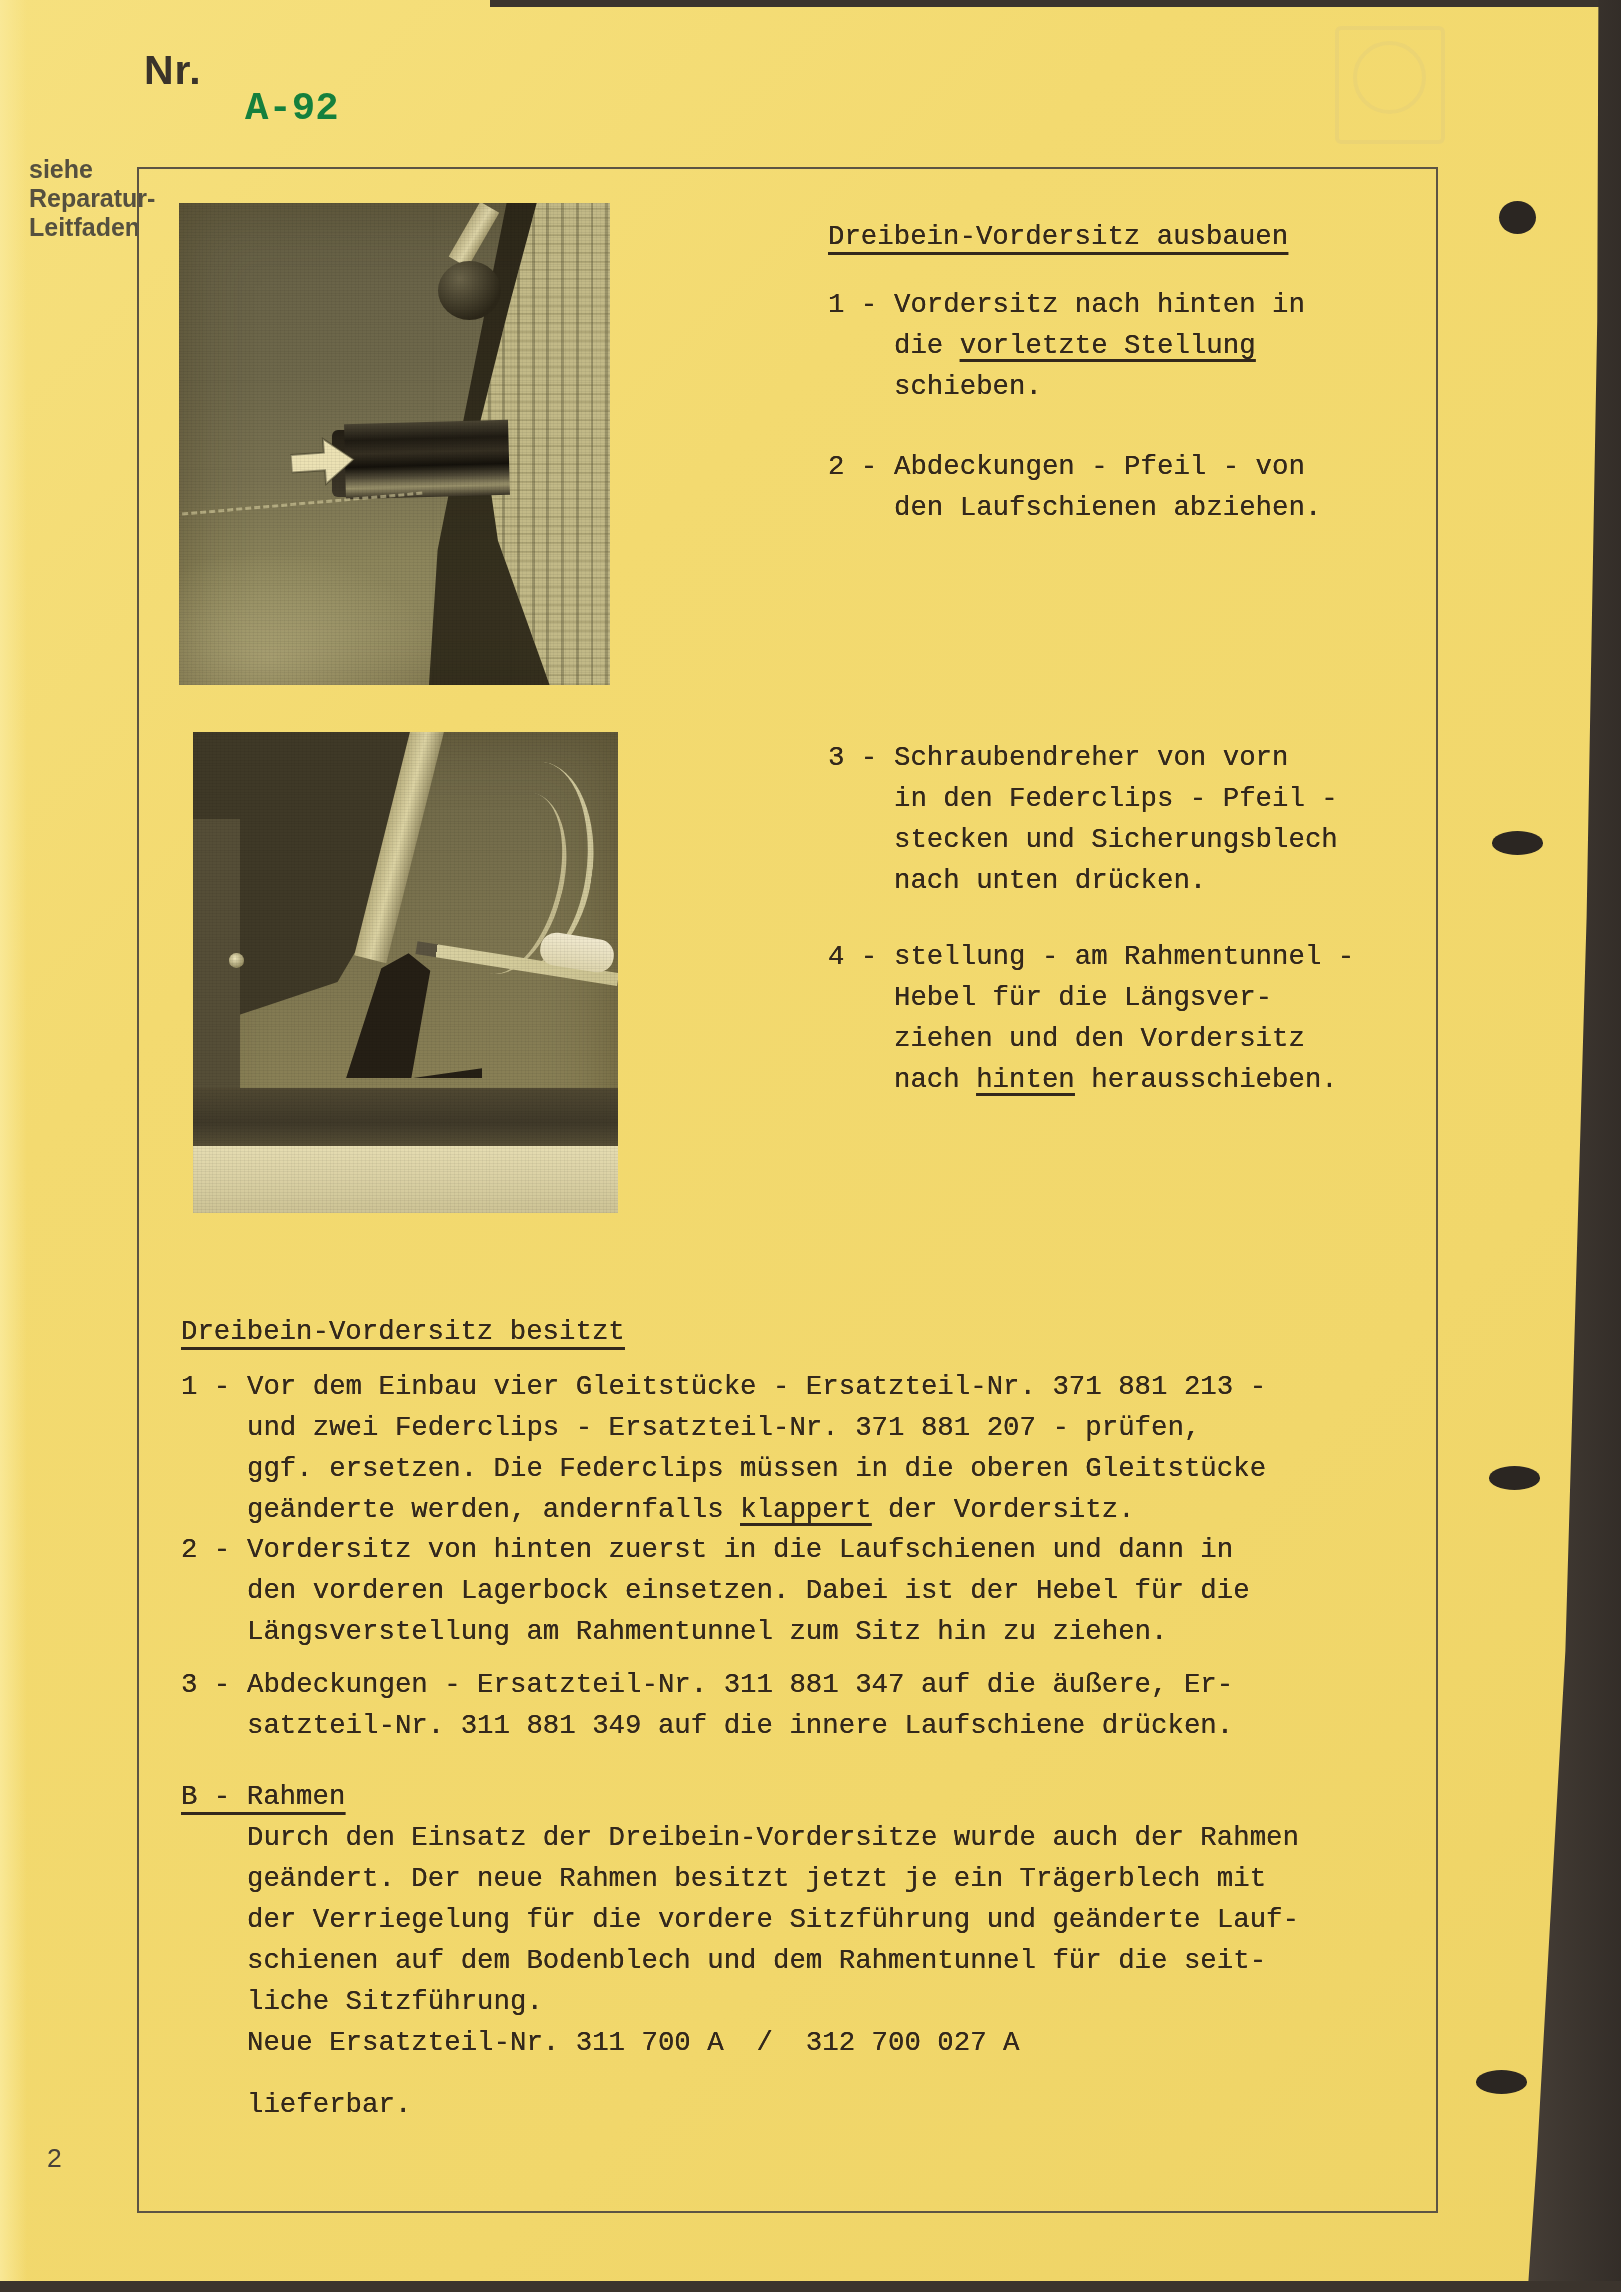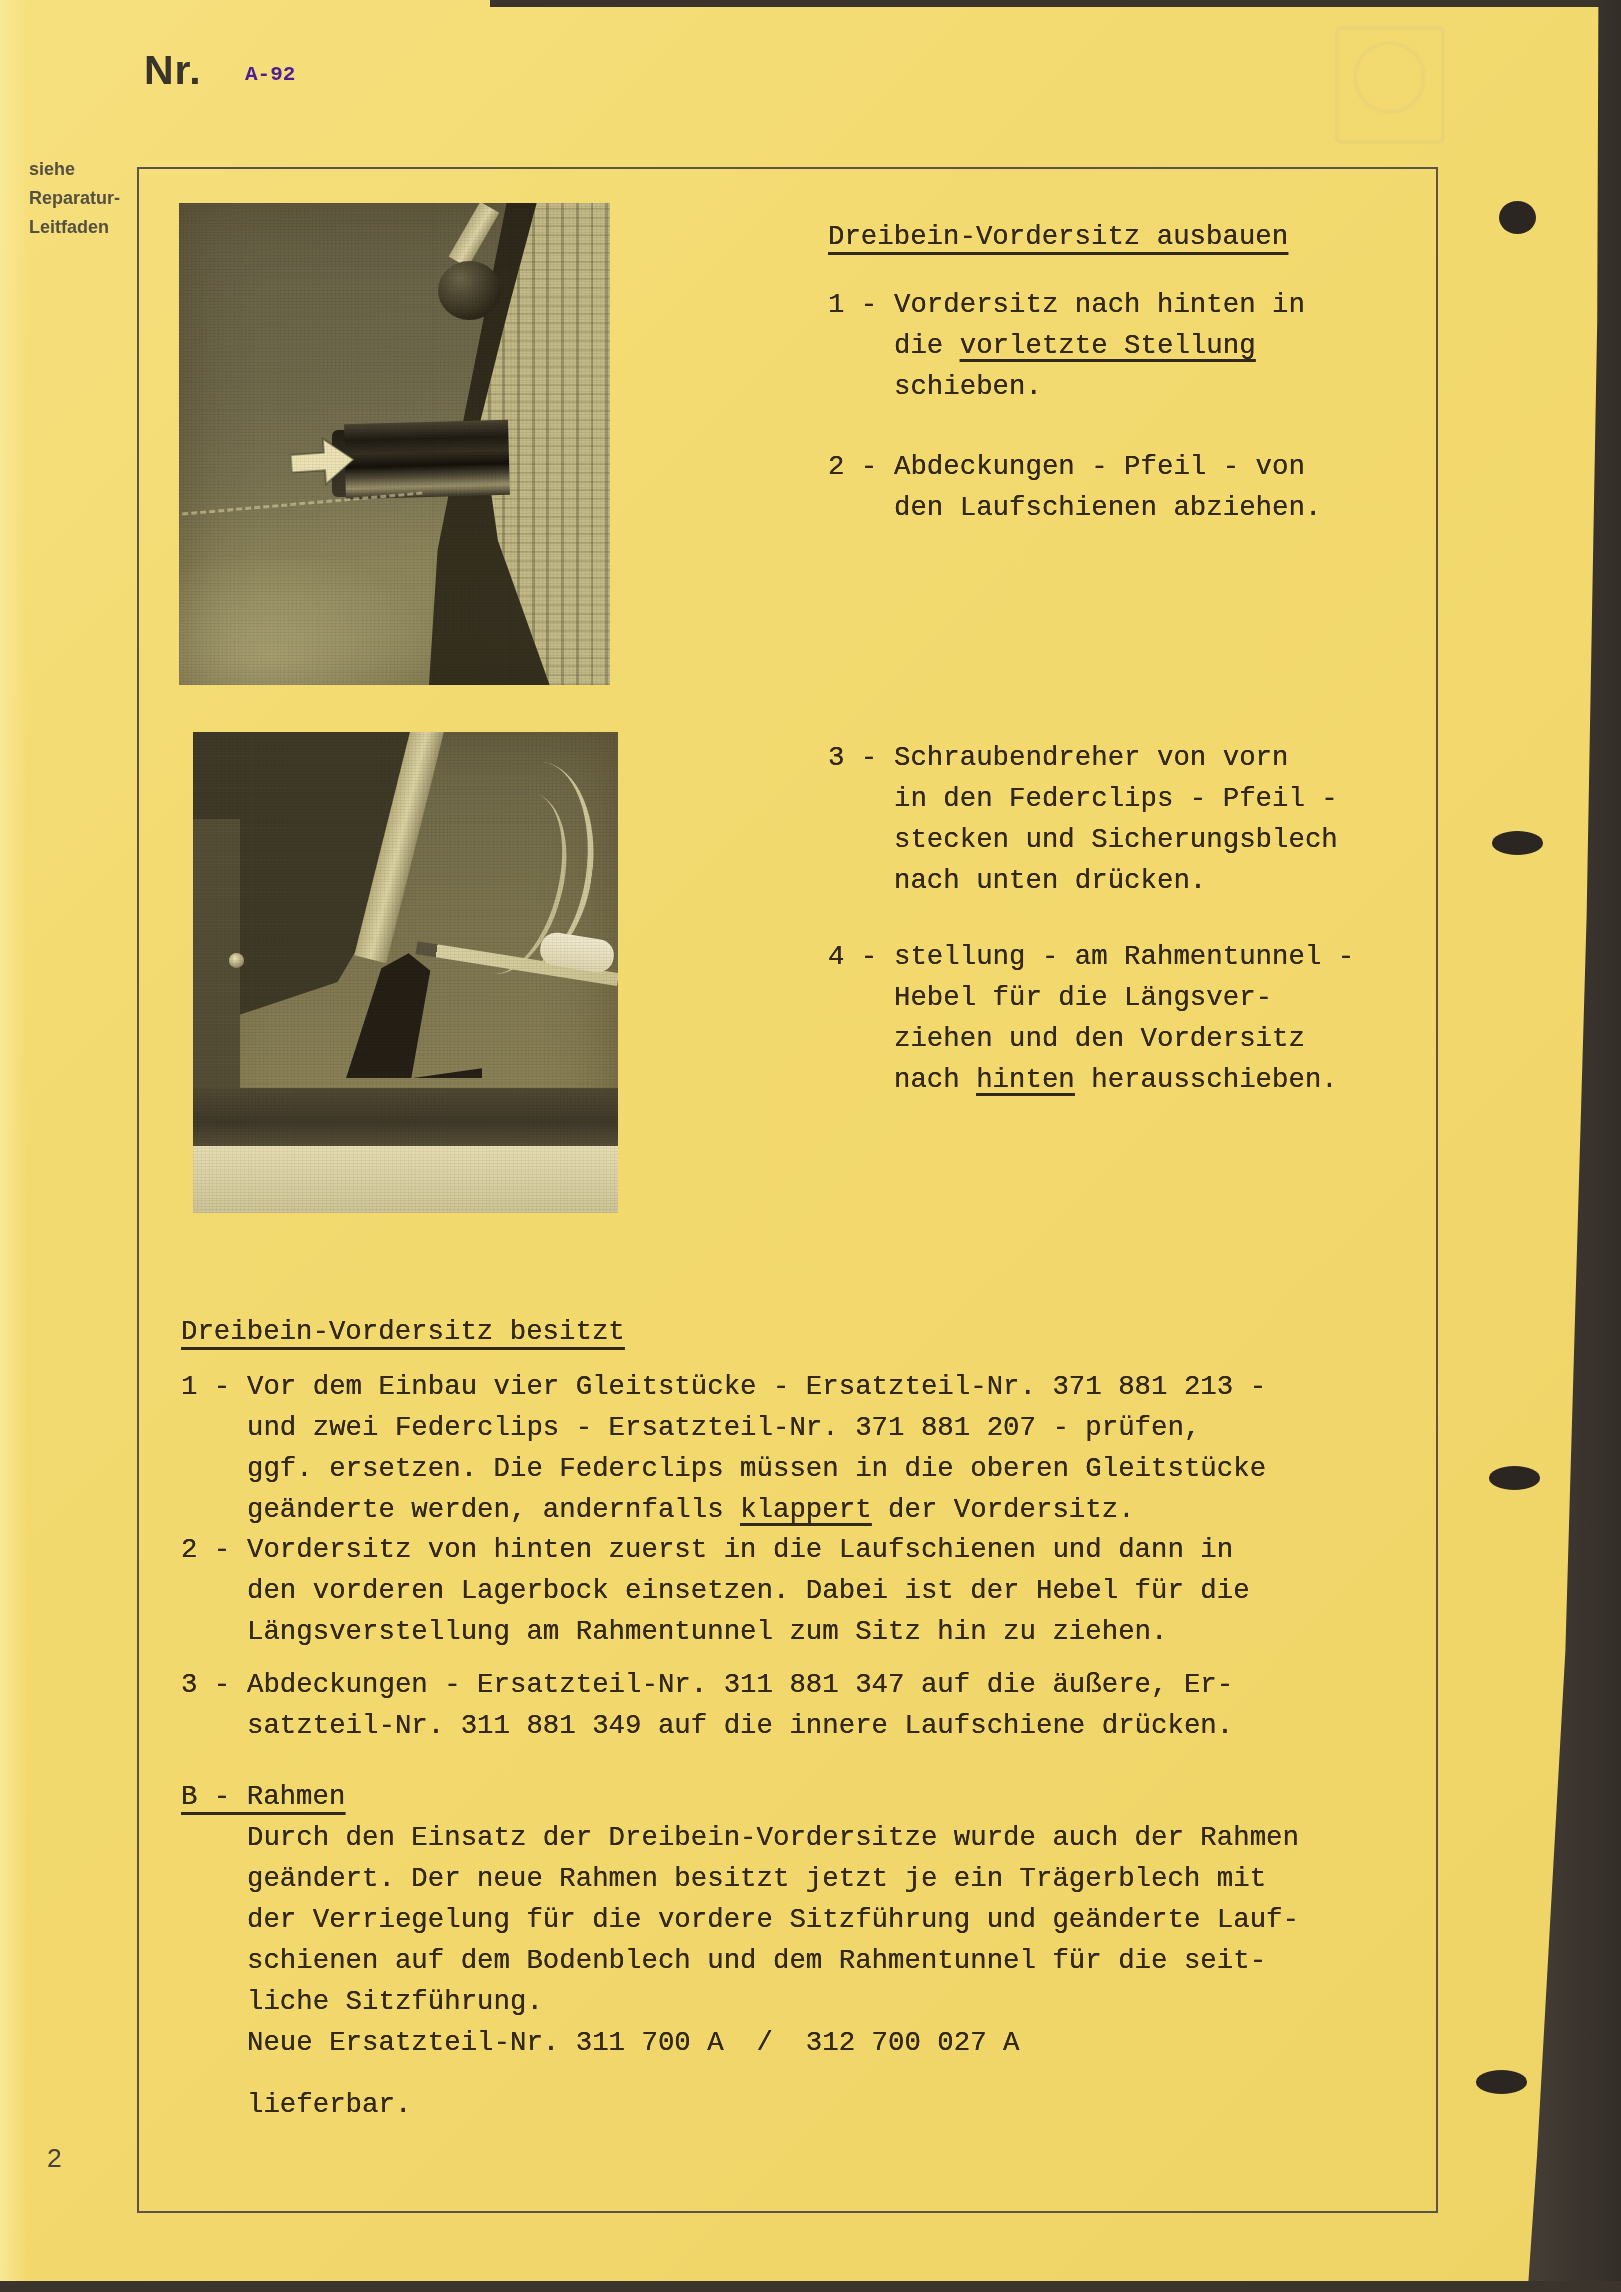--- a/index.html
+++ b/index.html
@@ -15,22 +15,22 @@
     font-size:27.4px;line-height:41px;color:#33281c;
     text-shadow:0 0 0.5px #33281c;
   }
   .line{white-space:pre;}
   .item{padding-left:66px;}
   .item .marker{position:absolute;left:0;top:0;white-space:pre;}
   .u{text-decoration:underline;text-decoration-thickness:3.4px;text-underline-offset:5.9px;}
   .hd{text-decoration:underline;text-decoration-thickness:3.4px;text-underline-offset:7.8px;}
 
   .doc-no-label{font-size:41px;font-weight:bold;color:#3a332a;letter-spacing:1px;}
-  .doc-no{font-family:"Liberation Mono","DejaVu Sans Mono",monospace;font-size:21px;font-weight:bold;color:#4c1d95;}
-  .margin-note{font-size:18px;line-height:29px;color:#55503f;font-weight:bold;}
+  .doc-no{font-family:"Liberation Mono","DejaVu Sans Mono",monospace;font-size:39px;font-weight:bold;color:#15803d;margin-top:24px;}
+  .margin-note{font-size:25px;line-height:29px;color:#55503f;font-weight:bold;}
   .page-num{font-size:26.5px;color:#46403a;}
 
   .content-box{
     left:137px;top:167px;width:1301px;height:2046px;
     border:2px solid #5c5444;box-sizing:border-box;
   }
 
   
   .edge-wedge{left:1504px;top:0;width:118px;height:2293px;
     background:linear-gradient(90deg,#4a423a,#332d28);

